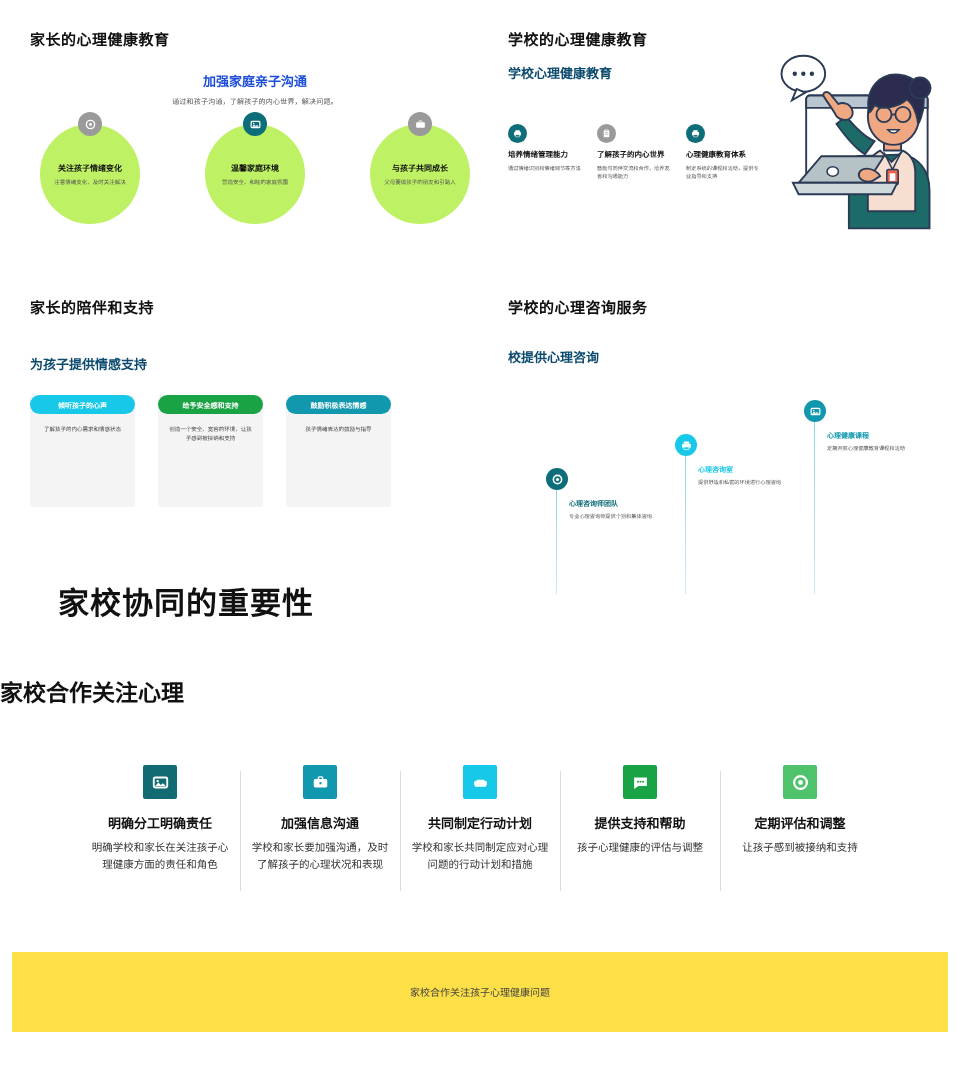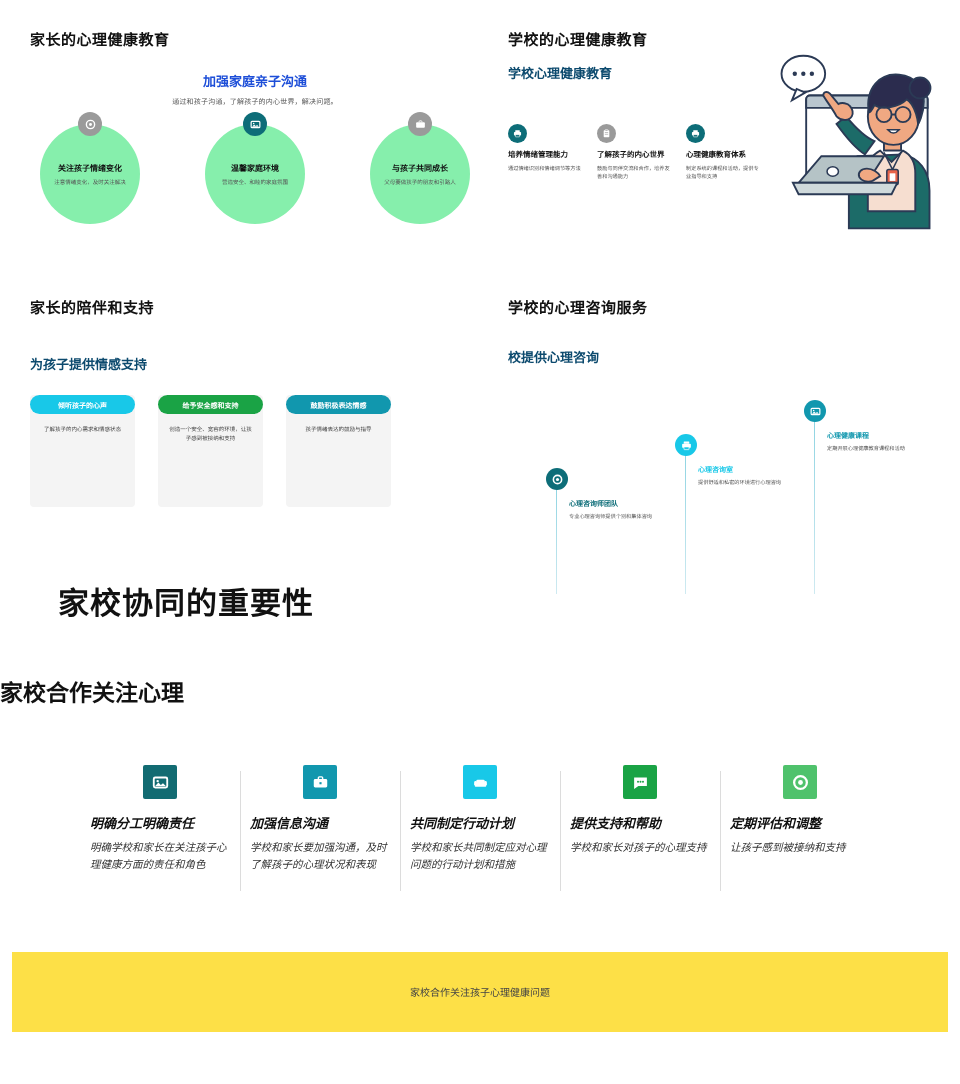--- a/index.html
+++ b/index.html
@@ -35,21 +35,21 @@
   .q1 .center-block .p {
     font-size: 7px; color: #555; margin-top: 6px; letter-spacing: .2px;
   }
   .circles {
     display: flex; justify-content: space-between;
     margin-top: 18px; padding: 0 10px;
   }
   .circle-item { position: relative; width: 100px; }
   .circle-bg {
     width: 100px; height: 100px; border-radius: 50%;
-    background: #86efac;
+    background: #bef264;
     display: flex; flex-direction: column;
     align-items: center; justify-content: center;
     padding: 0 8px;
   }
   .circle-badge {
     position: absolute; left: 50%; top: -12px;
     transform: translateX(-50%);
     width: 24px; height: 24px; border-radius: 50%;
     display: flex; align-items: center; justify-content: center;
   }
@@ -119,23 +119,22 @@
     position: absolute; left: 0; right: 0; top: 674px;
     text-align: left; font-size: 23px; font-weight: bold; color: #111;
   }
 
   
   .five {
     position: absolute; left: 80px; top: 765px;
     width: 800px; display: flex;
   }
   .fcol {
-    flex: 1; text-align: left; padding: 0 10px;
+    flex: 1; text-align: center; padding: 0 10px;
     position: relative;
-    font-style: italic;
   }
   .fcol + .fcol::before {
     content: ""; position: absolute; left: 0; top: 6px;
     width: 1px; height: 120px; background: #dcdcdc;
   }
   .fic {
     width: 34px; height: 34px; border-radius: 2px;
     margin: 0 auto 14px;
     display: flex; align-items: center; justify-content: center;
   }
@@ -425,21 +424,21 @@
     <div class="fcol">
       <div class="fic" style="background:#1aa345">
         <svg viewBox="0 0 24 24">
             <path d="M3 5h18v12H9l-6 4z"></path>
             <circle cx="8.5" cy="11" r="1.4" fill="#1aa345"></circle>
             <circle cx="12" cy="11" r="1.4" fill="#1aa345"></circle>
             <circle cx="15.5" cy="11" r="1.4" fill="#1aa345"></circle>
           </svg>
       </div>
       <div class="fh">提供支持和帮助</div>
-      <div class="fp">学校和家长对孩子的心理支持</div>
+      <div class="fp">孩子心理健康的评估与调整</div>
     </div>
 
     <div class="fcol">
       <div class="fic" style="background:#4fc26c">
         <svg viewBox="0 0 24 24">
             <circle cx="12" cy="12" r="9" fill="none" stroke="#fff" stroke-width="3.2"></circle>
             <circle cx="12" cy="12" r="3.4"></circle>
           </svg>
       </div>
       <div class="fh">定期评估和调整</div>

